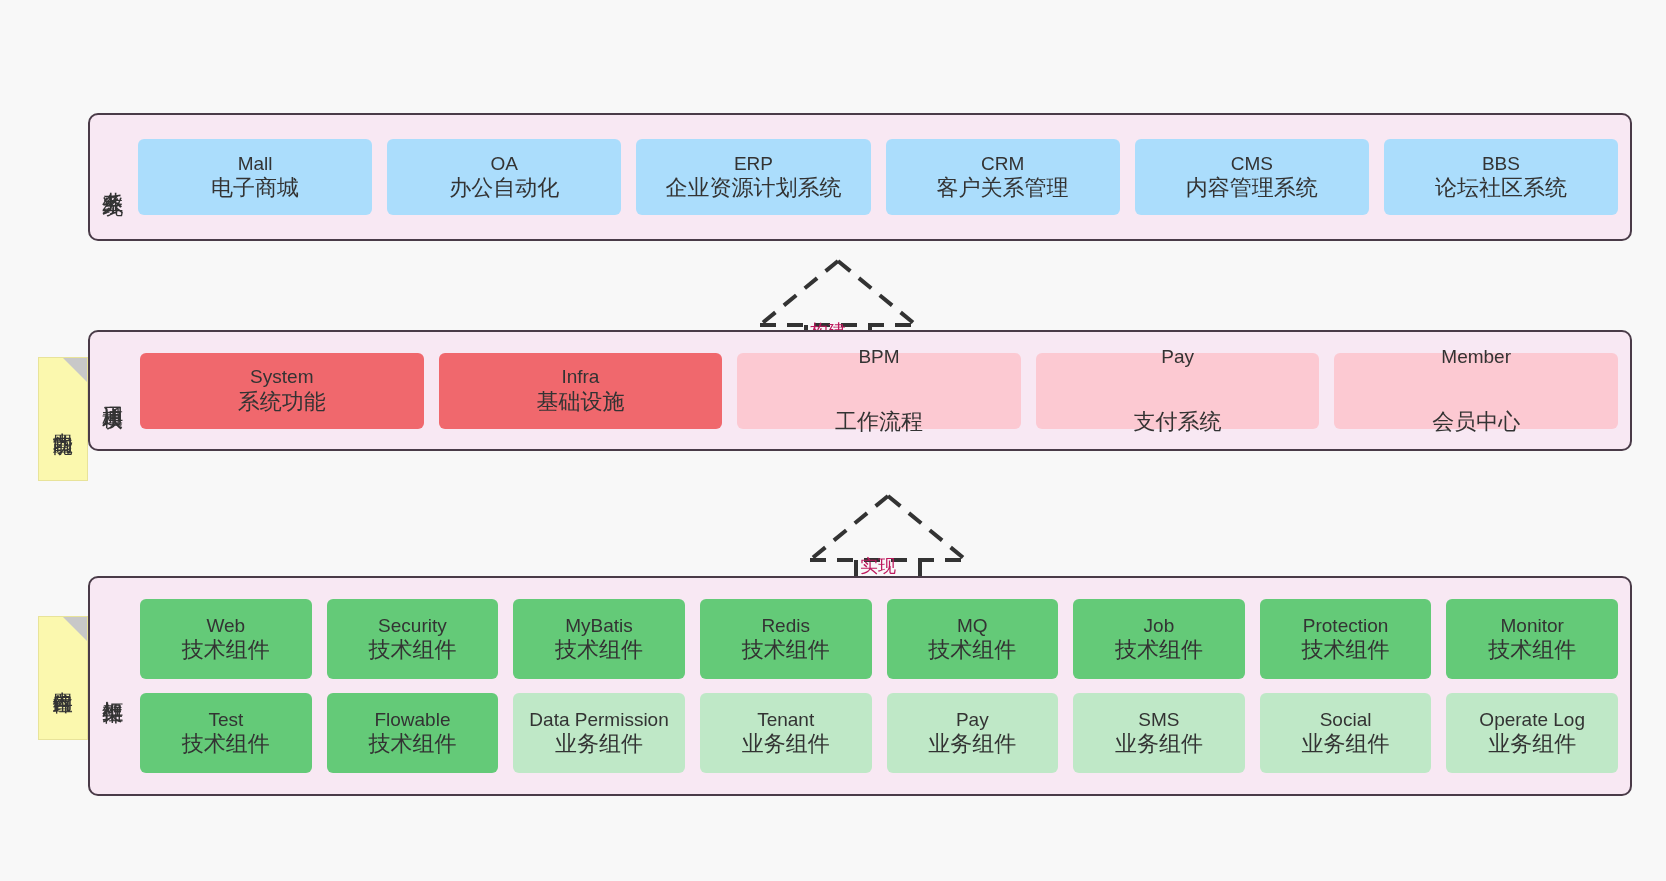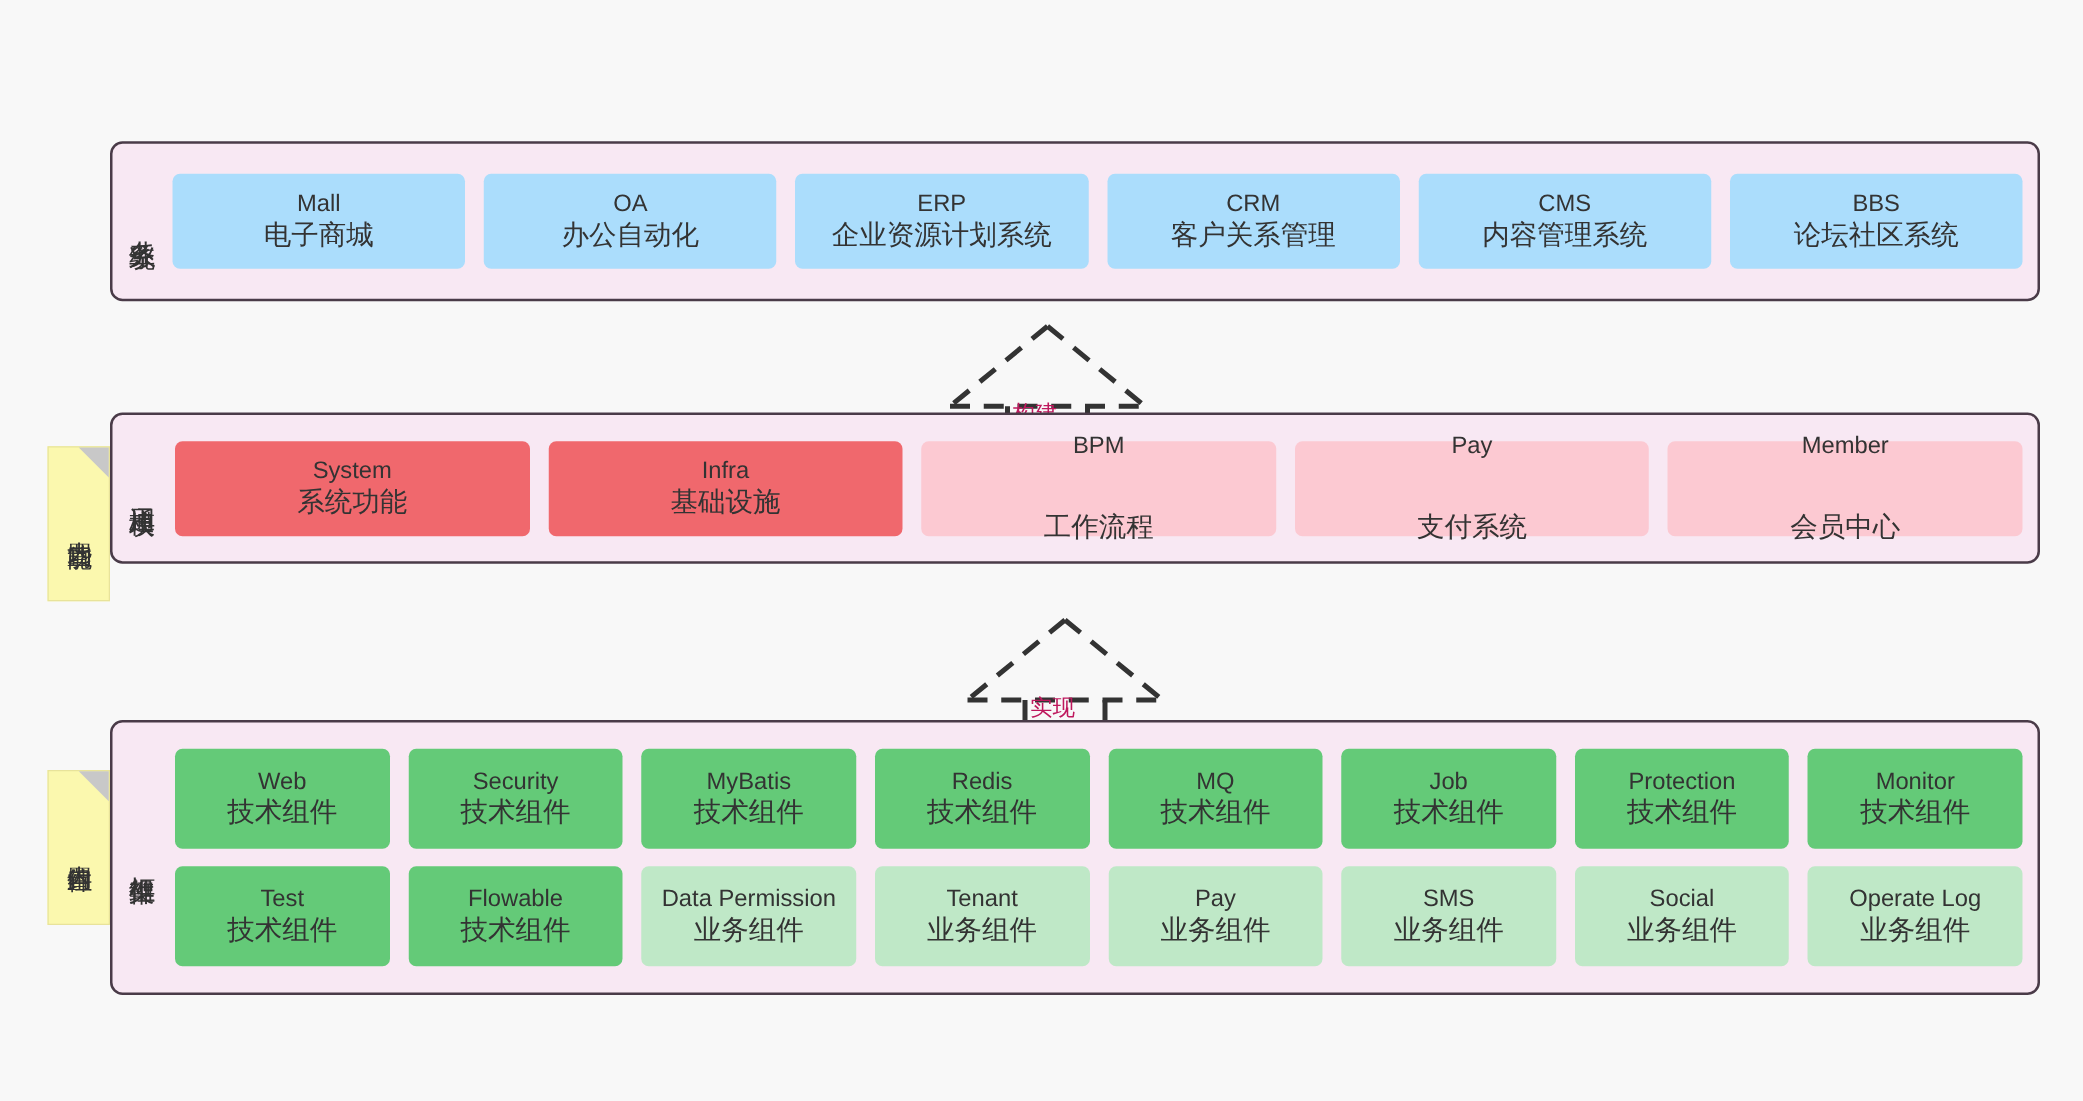--- a/index.html
+++ b/index.html
@@ -205,21 +205,21 @@
           <span class="t2">支付系统</span>
         </div>
         <div class="cell mod-soft">
           <span class="t1">Member</span>
           <span class="t2">会员中心</span>
         </div>
       </div>
     </div>
   </div>
 
-  <div class="arrow-wrap" style="left:762px; top:490px; width:180px; height:96px;text-align:right;">
+  <div class="arrow-wrap" style="left:798px; top:490px; width:180px; height:96px;text-align:right;">
     <svg width="180" height="96" viewBox="0 0 180 96">
       <path d="M 90 6 L 168 70" fill="none" stroke="#333333" stroke-width="4" stroke-dasharray="16,11" stroke-linecap="butt"></path>
       <path d="M 90 6 L 12 70" fill="none" stroke="#333333" stroke-width="4" stroke-dasharray="16,11" stroke-linecap="butt"></path>
       <path d="M 12 70 L 168 70" fill="none" stroke="#333333" stroke-width="4" stroke-dasharray="16,11" stroke-linecap="butt"></path>
       <path d="M 58 70 L 58 96" fill="none" stroke="#333333" stroke-width="4" stroke-dasharray="16,11" stroke-linecap="butt"></path>
       <path d="M 122 70 L 122 96" fill="none" stroke="#333333" stroke-width="4" stroke-dasharray="16,11" stroke-linecap="butt"></path>
       <path d="M 58 94 L 122 94" fill="none" stroke="#333333" stroke-width="4" stroke-dasharray="16,11" stroke-linecap="butt"></path>
     </svg>
     <span class="arrow-label" style="left:62px; top:64px;">实现</span>
   </div>

